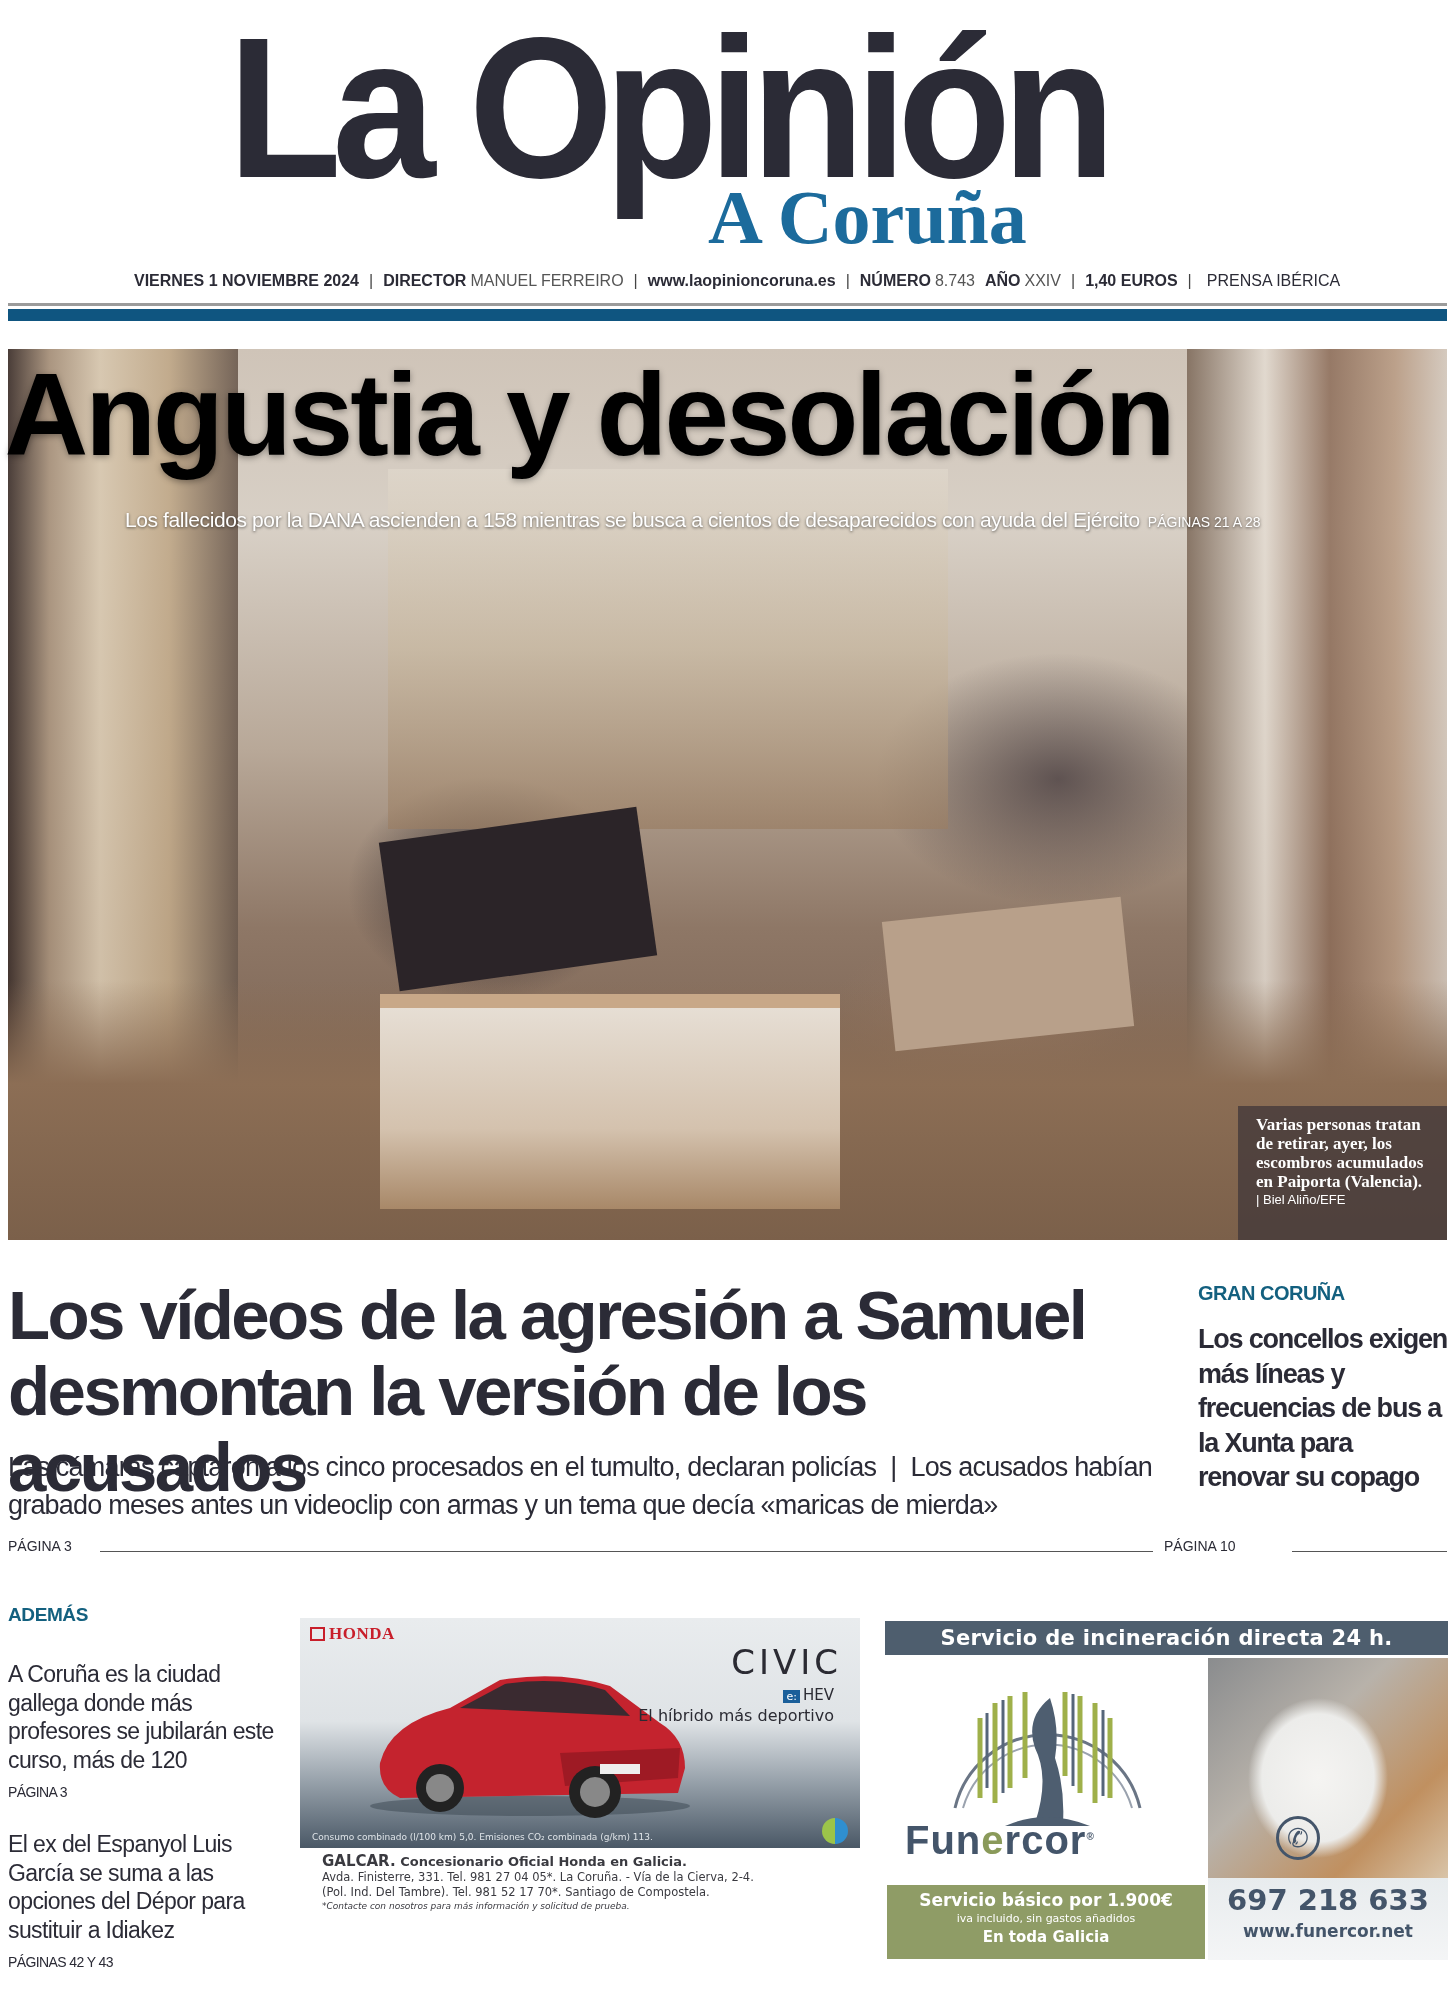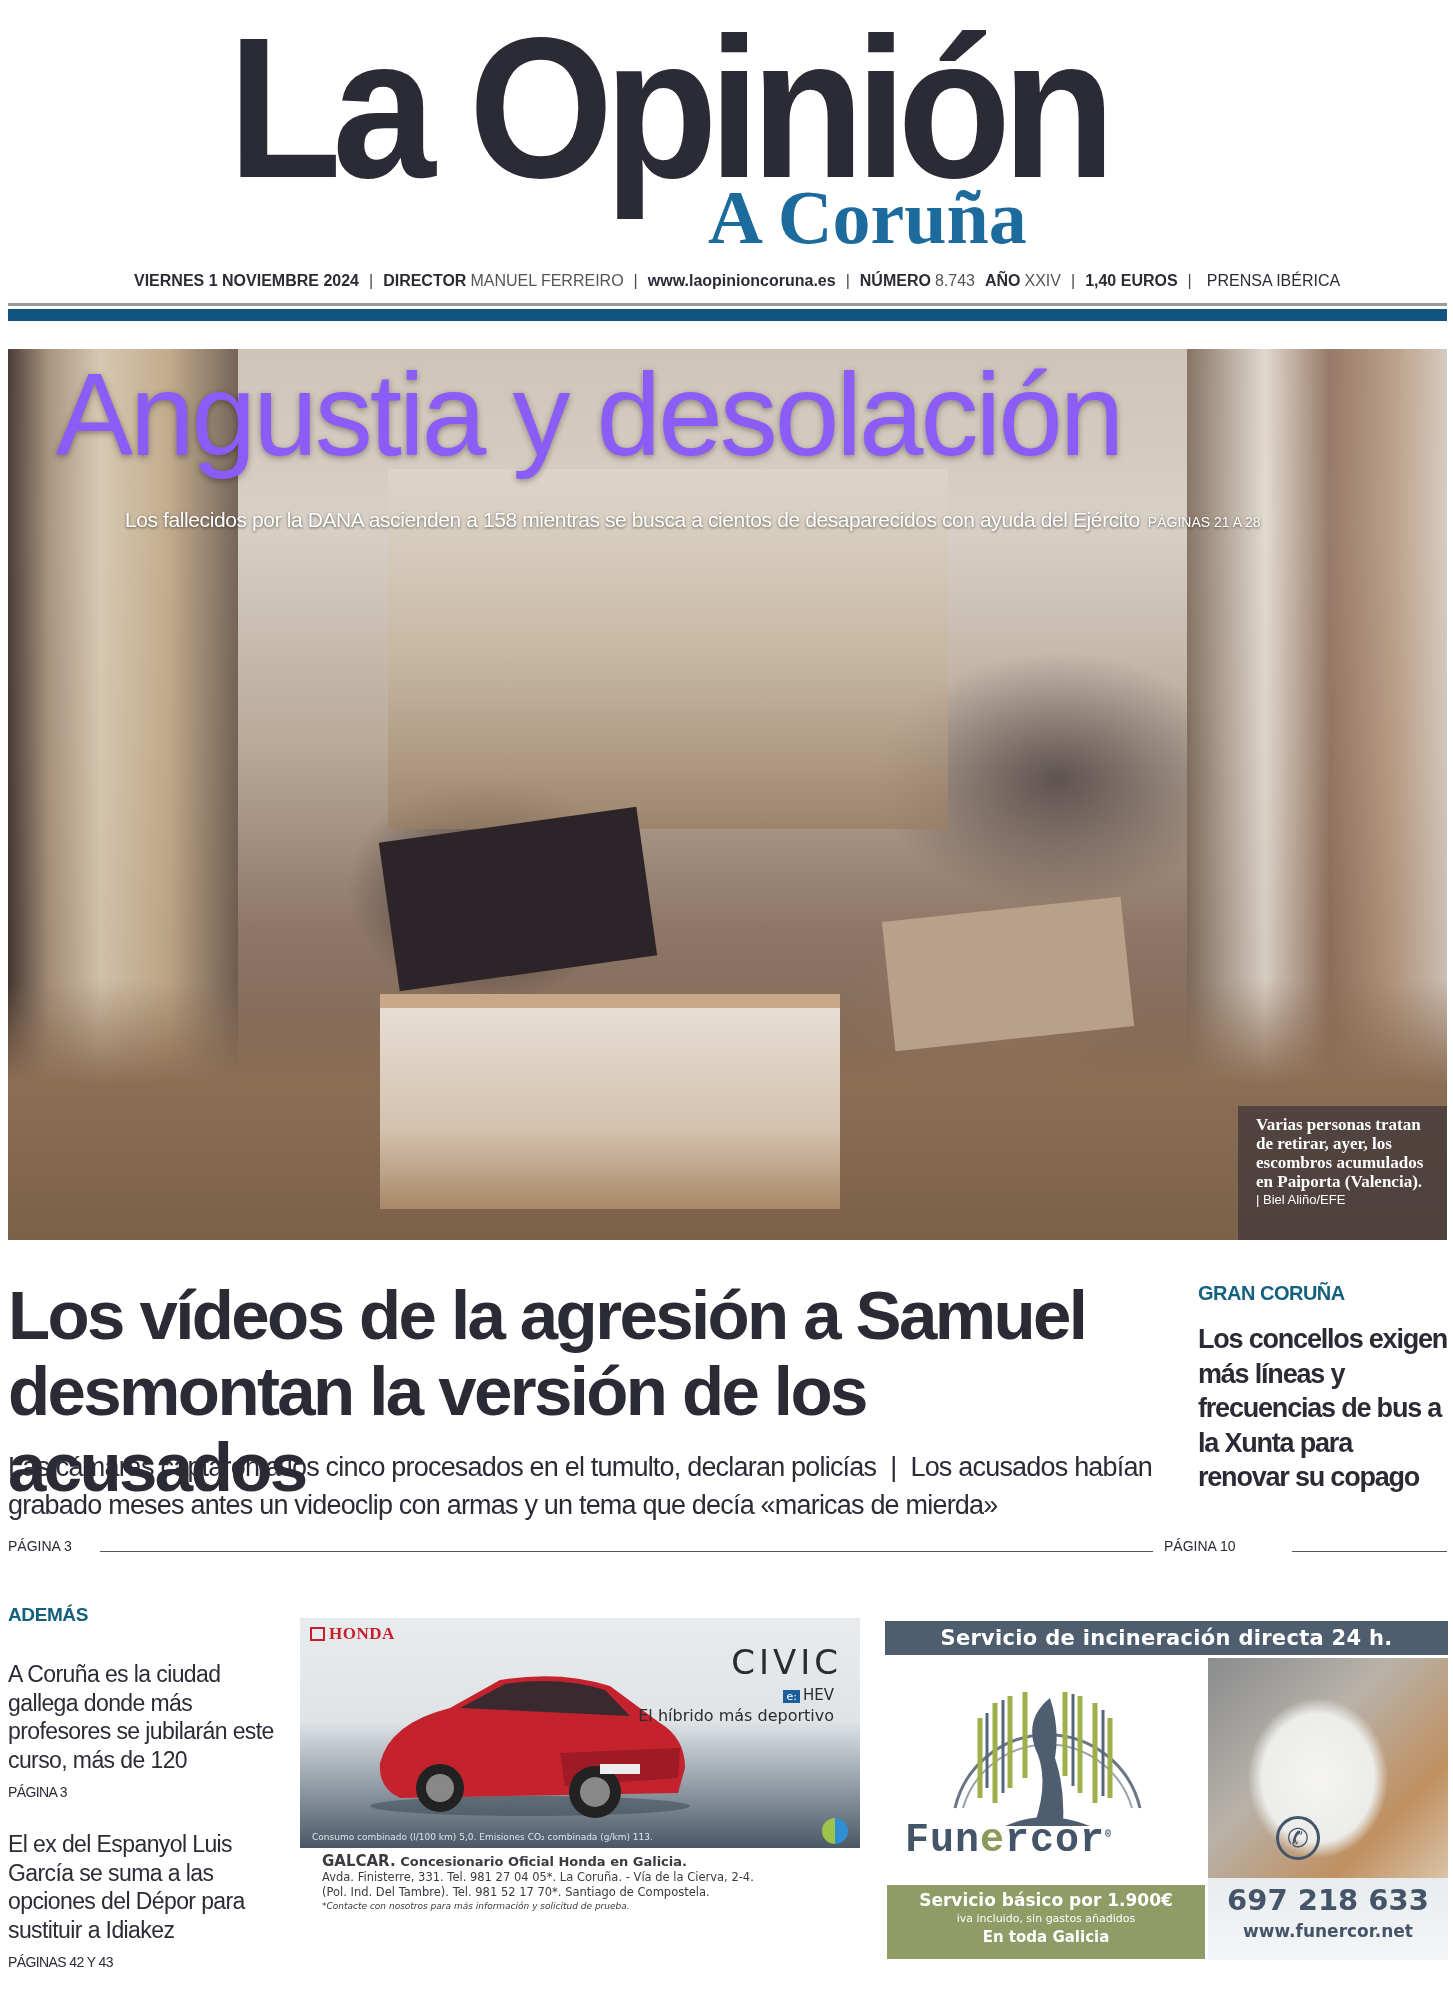--- a/index.html
+++ b/index.html
@@ -30,21 +30,21 @@
       linear-gradient(180deg, #cfc4b8 0%, #d8d0c6 20%, #b8a898 45%, #8e7766 65%, #7a6252 85%, #8a705c 100%);
   }
   .hero .wall-l { position: absolute; left: 0; top: 0; width: 230px; height: 891px; background: linear-gradient(90deg, #3b2e2a 0%, #a6907a 18%, #d8c8b0 40%, #c0a888 70%, #6b5a4e 100%); opacity: 0.9; }
   .hero .wall-r { position: absolute; right: 0; top: 0; width: 260px; height: 891px; background: linear-gradient(270deg, #d6cbc0 0%, #b89a82 20%, #8c6c58 45%, #e4dcd2 70%, #7a6656 100%); opacity: 0.85; }
   .hero .street { position: absolute; left: 380px; top: 120px; width: 560px; height: 360px; background: linear-gradient(180deg, #e0d8cc 0%, #c8b8a0 50%, #9a7e64 100%); opacity: 0.7; }
   .hero .mud { position: absolute; left: 0; bottom: 0; width: 1439px; height: 260px; background: linear-gradient(180deg, rgba(140,110,85,0) 0%, #8c6e55 40%, #7b604a 100%); }
   .hero .crate { position: absolute; left: 372px; top: 645px; width: 460px; height: 215px; background: linear-gradient(180deg, #e6ded4 0%, #d4c2ae 60%, #a88868 100%); border-top: 14px solid #c8a888; }
   .hero .box-dark { position: absolute; left: 380px; top: 475px; width: 260px; height: 150px; background: #2b2428; transform: rotate(-8deg); }
   .hero .cardboard { position: absolute; left: 880px; top: 560px; width: 240px; height: 130px; background: #b8a08a; transform: rotate(-6deg); }
 
-  .hero-title { left: 0; top: 350px; width: 1177px; text-align: center; font-family: "Liberation Sans", sans-serif; font-weight: 400; font-size: 116px; line-height: 130px; color: #8b5cf6; letter-spacing: -3px; text-shadow: 0 2px 6px rgba(0,0,0,0.35); }
+  .hero-title { left: 0; top: 350px; width: 1177px; text-align: center; font-family: "Liberation Sans", sans-serif; font-weight: 700; font-size: 116px; line-height: 130px; color: #000000; letter-spacing: -3px; text-shadow: 0 2px 6px rgba(0,0,0,0.35); }
   .hero-deck { left: 125px; top: 506px; width: 1300px; font-family: "Liberation Sans", sans-serif; font-size: 21px; line-height: 28px; color: #ffffff; white-space: nowrap; text-shadow: 0 1px 3px rgba(0,0,0,0.6); letter-spacing: -0.4px; }
   .hero-deck .pages { font-size: 14px; margin-left: 8px; letter-spacing: 0; }
   .caption { left: 1238px; top: 1106px; width: 209px; height: 134px; background: rgba(70,58,58,0.82); padding: 9px 10px 0 18px; color: #ffffff; }
   .caption .ctext { font-family: "Liberation Serif", "DejaVu Serif", serif; font-weight: 700; font-size: 17px; line-height: 19px; }
   .caption .credit { font-family: "Liberation Sans", sans-serif; font-size: 13px; line-height: 17px; font-weight: 400; }
 
   
   .main-head { left: 8px; top: 1278px; width: 1160px; font-family: "Liberation Sans", sans-serif; font-weight: 700; font-size: 69px; line-height: 76px; color: #2b2b36; letter-spacing: -2.6px; }
   .main-deck { left: 8px; top: 1448px; width: 1160px; font-family: "Liberation Sans", sans-serif; font-size: 27px; line-height: 38px; color: #2b2b36; letter-spacing: -0.8px; }
   .main-deck .bar { margin: 0 14px; }
@@ -73,21 +73,21 @@
   .honda .eco { position: absolute; right: 12px; bottom: 4px; width: 26px; height: 26px; border-radius: 50%; background: conic-gradient(#2f8fd0 0 50%, #9cc44a 50% 100%); }
   .galcar { left: 322px; top: 1853px; width: 540px; font-family: "DejaVu Sans", sans-serif; color: #3a3a40; }
   .galcar .t1 { font-size: 13px; font-weight: 700; line-height: 17px; }
   .galcar .t1 b { font-size: 15px; }
   .galcar .t2 { font-size: 11.5px; line-height: 15px; }
   .galcar .t3 { font-size: 9px; line-height: 13px; font-style: italic; }
 
   
   .fun-head { left: 885px; top: 1621px; width: 563px; height: 34px; background: #4e5e6e; color: #fff; font-family: "DejaVu Sans", sans-serif; font-weight: 700; font-size: 21px; line-height: 34px; text-align: center; letter-spacing: 0.3px; }
   .fun-tree { left: 885px; top: 1658px; width: 322px; height: 175px; }
-  .fun-brand { left: 905px; top: 1818px; font-family: Liberation Mono, monospace; font-weight: 700; font-size: 40px; color: #44556a; letter-spacing: 1px; }
+  .fun-brand { left: 905px; top: 1818px; font-family: Liberation Sans, sans-serif; font-weight: 700; font-size: 40px; color: #44556a; letter-spacing: 1px; }
   .fun-brand .e { color: #8a9a5a; }
   .fun-brand sup { font-size: 10px; color: #44556a; }
   .fun-green { left: 887px; top: 1885px; width: 318px; height: 74px; background: #8f9c66; color: #fff; text-align: center; font-family: "DejaVu Sans", sans-serif; padding-top: 4px; }
   .fun-green .g1 { font-size: 17px; font-weight: 700; line-height: 22px; }
   .fun-green .g2 { font-size: 11px; font-weight: 400; line-height: 16px; }
   .fun-green .g3 { font-size: 15px; font-weight: 700; line-height: 20px; }
   .fun-photo { left: 1208px; top: 1658px; width: 240px; height: 220px; overflow: hidden;
     background: radial-gradient(ellipse 70px 80px at 110px 120px, #f5f4f2 0%, #ececea 80%, rgba(236,236,234,0) 100%),
                 linear-gradient(135deg, #8a8c8e 0%, #b8b2aa 40%, #c09060 75%, #d9c4a8 100%); }
   .fun-photo .phone { position: absolute; left: 68px; top: 158px; width: 44px; height: 44px; border: 3px solid #44556a; border-radius: 50%; color: #44556a; font-size: 26px; line-height: 38px; text-align: center; }

